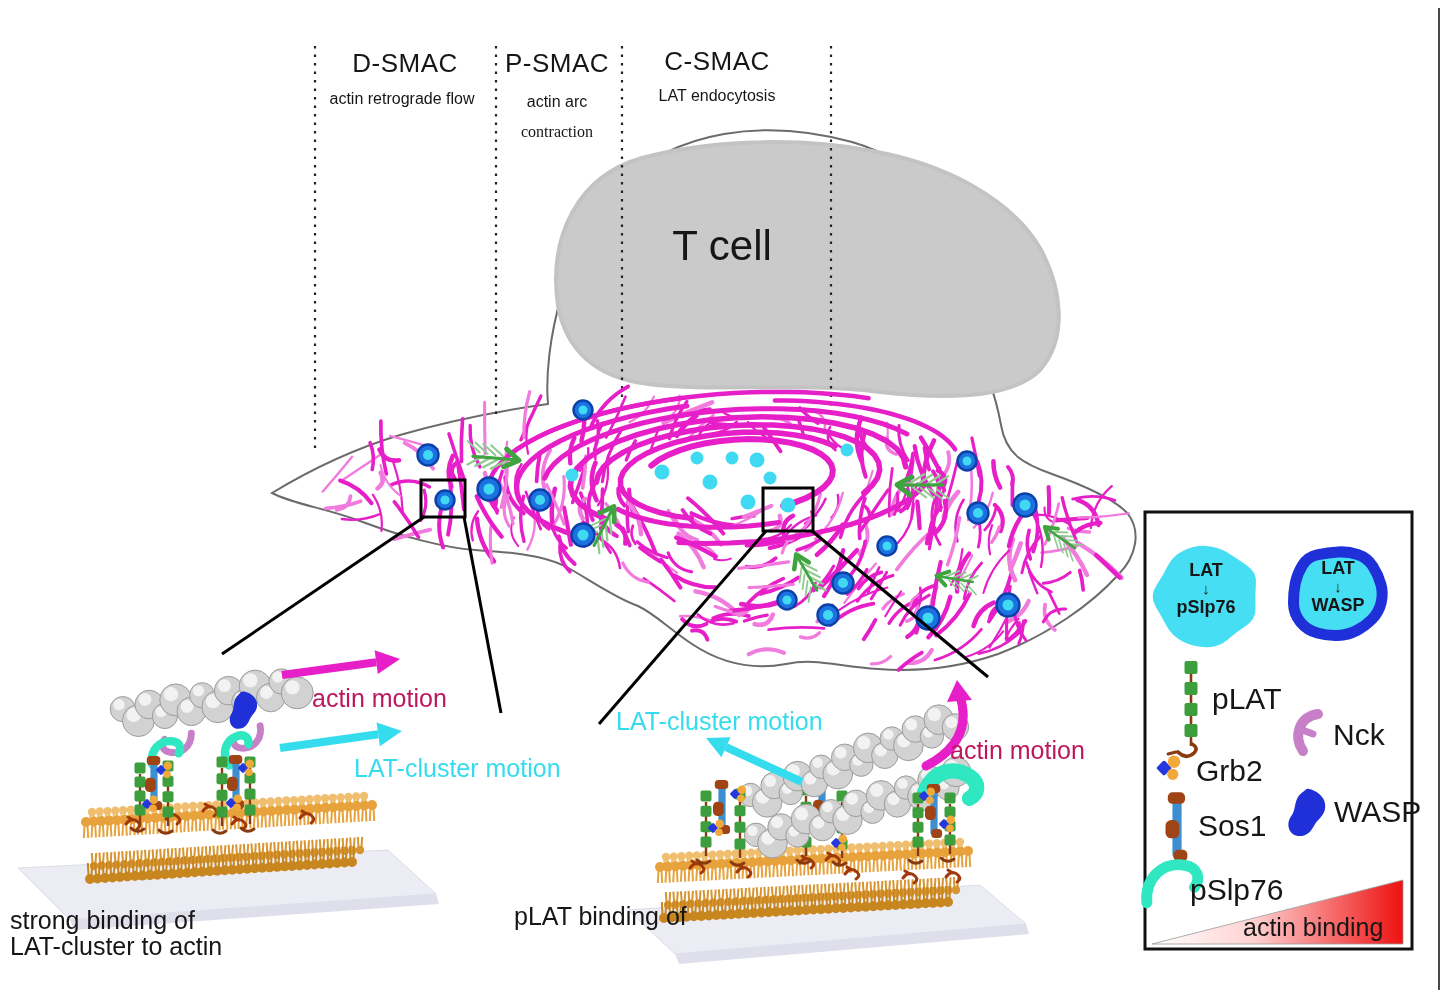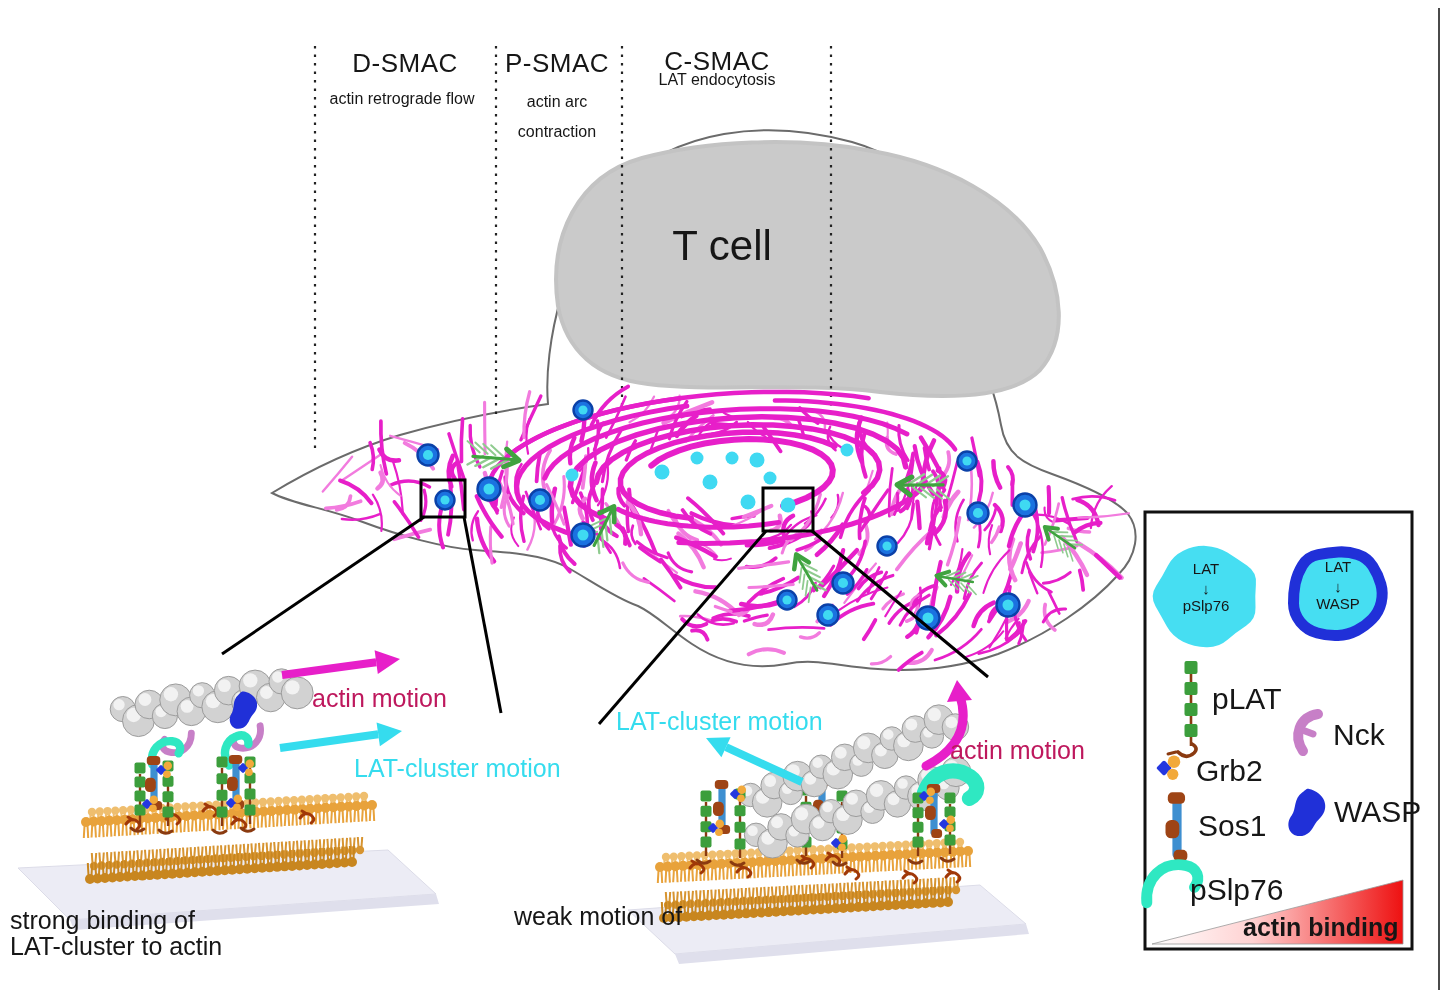--- a/index.html
+++ b/index.html
@@ -8,21 +8,21 @@
          font-family:"Liberation Sans", sans-serif;margin-top:8px;}
   svg{position:absolute;left:0;top:0;}
   .txt{position:absolute;color:#161616;line-height:1.04;white-space:pre;}
   .ctr{text-align:center;}
   .zone-name{font-size:26px;letter-spacing:.5px;}
   .zone-desc{font-size:16px;}
   .cell-label{font-size:42px;}
   .motion{font-size:25px;}
   .caption{font-size:25px;}
   .leg-label{font-size:30px;}
-  .blob-line{font-size:15px;font-weight:normal;}
+  .blob-line{font-size:18px;font-weight:bold;}
   .blob-arrow{font-size:15px;font-weight:bold;}
   .grad-label{font-size:25px;}
   .magenta{color:#be185d;} .cyan{color:#35dcee;text-align:right;}
 </style>
 </head>
 <body>
 
 <div class="stage">
 
   <svg id="scene" width="1440" height="990" viewBox="0 0 1440 990">
@@ -1787,41 +1787,41 @@
         </g>
       <polygon points="1152,936 1403,872 1403,936" fill="url(#gradRed)" stroke="#999" stroke-width="0.8"></polygon>
     </g>
   </svg>
 
   <div class="txt ctr zone-name" style="left:345px;top:42px;width:120px;">D-SMAC</div>
   <div class="txt ctr zone-name" style="left:497px;top:42px;width:120px;">P-SMAC</div>
   <div class="txt ctr zone-name" style="left:657px;top:40px;width:120px;">C-SMAC</div>
   <div class="txt ctr zone-desc" style="left:302px;top:83px;width:200px;">actin retrograde flow</div>
   <div class="txt ctr zone-desc" style="left:477px;top:86px;width:160px;">actin arc</div>
-  <div class="txt ctr zone-desc" style="left:477px;top:116px;width:160px;">contraction</div>
-  <div class="txt ctr zone-desc" style="left:617px;top:64px;width:200px;">LAT endocytosis</div>
+  <div class="txt ctr zone-desc" style="left:477px;top:116px;width:160px;font-family:Liberation Serif, serif;">contraction</div>
+  <div class="txt ctr zone-desc" style="left:617px;top:80px;width:200px;">LAT endocytosis</div>
 
   <div class="txt ctr cell-label" style="left:622px;top:216px;width:200px;">T cell</div>
 
   <div class="txt motion magenta" style="left:312px;top:677px;">actin motion</div>
   <div class="txt motion cyan" style="left:354px;top:747px;">LAT-cluster motion</div>
   <div class="txt caption" style="left:10px;top:899px;">strong binding of</div>
   <div class="txt caption" style="left:10px;top:925px;">LAT-cluster to actin</div>
 
   <div class="txt motion cyan" style="left:616px;top:700px;">LAT-cluster motion</div>
   <div class="txt motion magenta" style="left:950px;top:729px;">actin motion</div>
-  <div class="txt caption" style="left:514px;top:895px;">weak motion of</div>
+  <div class="txt caption" style="left:514px;top:895px;">pLAT binding of</div>
 
   <div class="txt ctr blob-line" style="left:1156px;top:553px;width:100px;">LAT</div>
   <div class="txt ctr blob-arrow" style="left:1156px;top:573px;width:100px;">↓</div>
   <div class="txt ctr blob-line" style="left:1156px;top:590px;width:100px;">pSlp76</div>
   <div class="txt ctr blob-line" style="left:1288px;top:551px;width:100px;">LAT</div>
   <div class="txt ctr blob-arrow" style="left:1288px;top:571px;width:100px;">↓</div>
   <div class="txt ctr blob-line" style="left:1288px;top:588px;width:100px;">WASP</div>
 
   <div class="txt leg-label" style="left:1212px;top:675px;">pLAT</div>
   <div class="txt leg-label" style="left:1196px;top:747px;">Grb2</div>
   <div class="txt leg-label" style="left:1198px;top:802px;">Sos1</div>
   <div class="txt leg-label" style="left:1190px;top:866px;">pSlp76</div>
   <div class="txt leg-label" style="left:1333px;top:711px;">Nck</div>
   <div class="txt leg-label" style="left:1334px;top:788px;">WASP</div>
-  <div class="txt grad-label" style="left:1243px;top:906px;font-weight:bold;">actin binding</div>
+  <div class="txt grad-label" style="left:1243px;top:906px;">actin binding</div>
 </div>
 
 </body></html>

